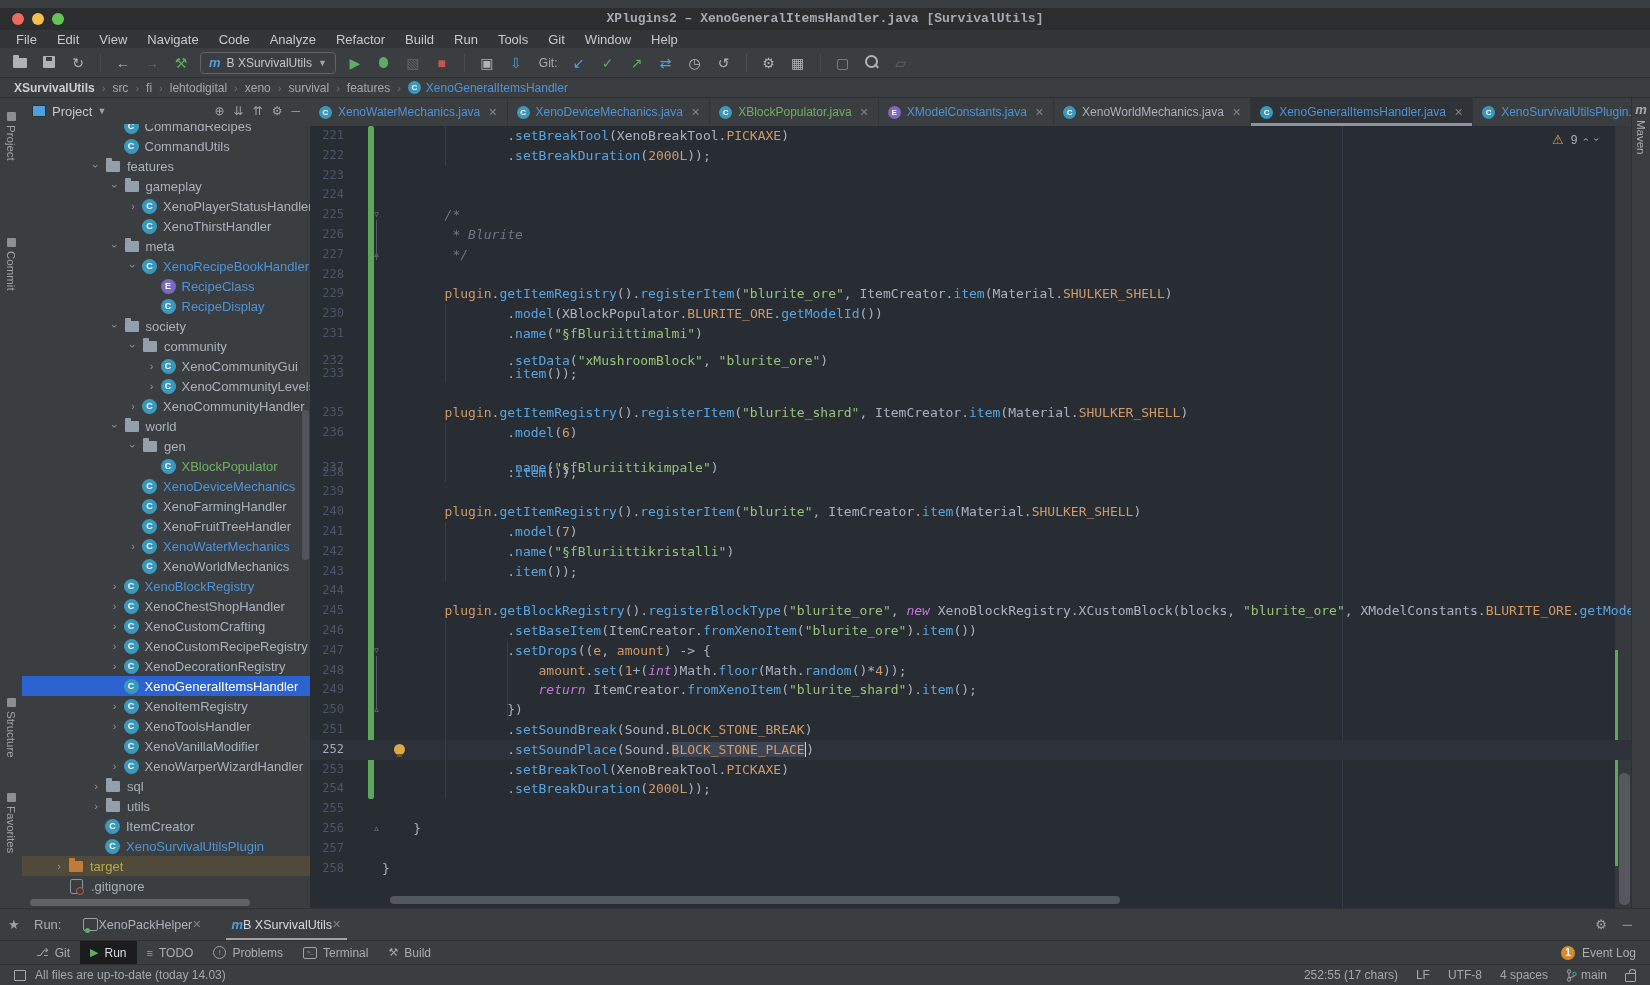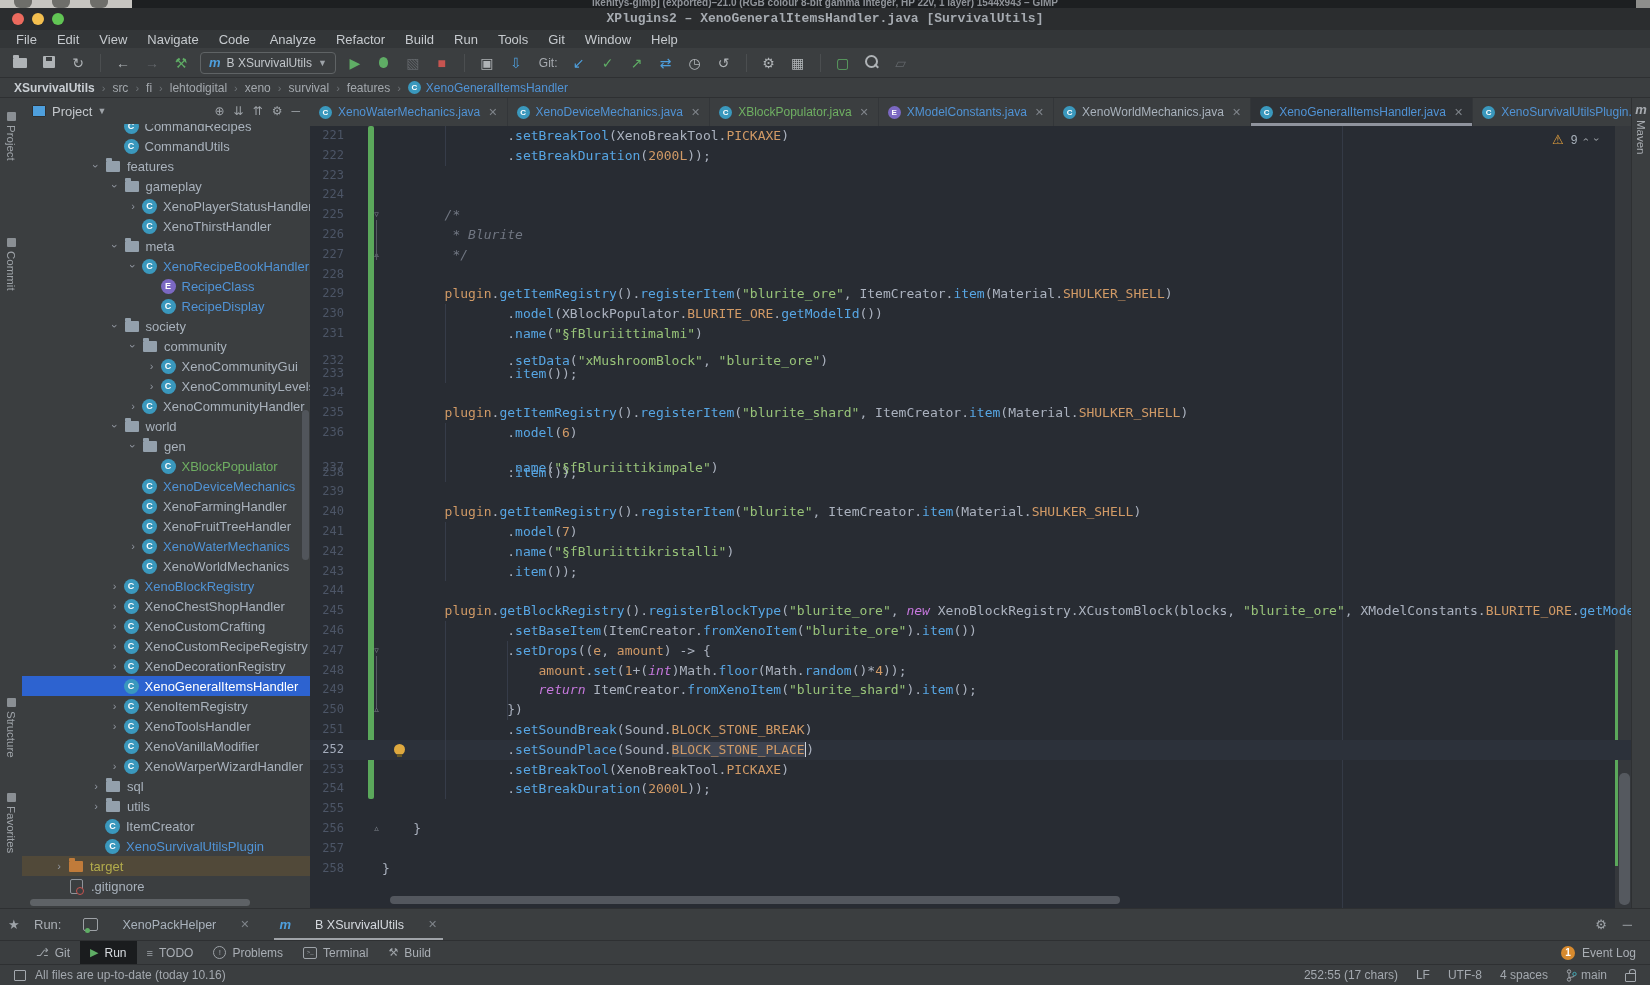--- a/index.html
+++ b/index.html
@@ -116,21 +116,21 @@
   .insp-chev.up{transform:rotate(-90deg);} .insp-chev.down{transform:rotate(90deg);}
   .scroll-zone{position:absolute;right:0;top:0;width:17px;bottom:0;background:#35383C;}
   .stripe-green{position:absolute;right:14px;top:524px;width:3px;height:216px;background:#5BA85B;}
   .v-thumb{position:absolute;right:2px;top:647px;width:11px;height:132px;background:#55595F;border-radius:5px;}
   .h-scroll{position:absolute;left:80px;top:770px;width:730px;height:8px;background:#5A5F66;border-radius:4px;opacity:.85;}
 
   
   .run-panel{position:absolute;top:908px;left:0;width:1650px;height:32px;background:#3B3E40;border-top:1px solid #2E3032;display:flex;align-items:center;padding-left:8px;box-sizing:border-box;}
   .fav-star{color:#9EA3A8;font-size:13px;width:16px;}
   .run-label{font-size:13px;color:#A9AEB4;margin:0 16px 0 10px;}
-  .rtab{display:flex;align-items:center;gap:24px;font-size:12.5px;color:#A9B2BC;height:32px;position:relative;padding:0 6px;margin-right:18px;}
+  .rtab{display:flex;align-items:center;gap:0;font-size:12.5px;color:#A9B2BC;height:32px;position:relative;padding:0 6px;margin-right:18px;}
   .rtab.active{color:#D5D9DE;}
   .rtab.active:after{content:"";position:absolute;left:0;right:0;bottom:0;height:3px;background:#9FA3A8;}
   .rtab .x{color:#7F848A;font-size:11px;}
   .ic-console{width:13px;height:11px;border:1.5px solid #9DA1A6;border-radius:2px;position:relative;}
   .ic-console:after{content:"";position:absolute;left:1px;bottom:-3px;width:5px;height:5px;border-radius:50%;background:#5FAD65;}
   .rp-icons{margin-left:auto;display:flex;gap:16px;padding-right:18px;color:#9EA3A8;font-size:13px;}
 
   
   .toolwin{position:absolute;top:940px;left:0;width:1650px;height:24px;background:#3B3E40;border-top:1px solid #2E3032;display:flex;align-items:center;padding-left:26px;box-sizing:border-box;}
   .tw-btn{display:flex;align-items:center;gap:6px;font-size:12px;color:#A9AEB4;padding:0 10px;height:24px;}
@@ -147,29 +147,20 @@
   .sb-right{margin-left:auto;display:flex;align-items:center;gap:18px;}
   .branch{display:flex;align-items:center;gap:4px;}
   .lock{width:9px;height:7px;border:1px solid #A3A8AE;border-radius:1px;position:relative;margin-top:4px;}
   .lock:before{content:"";position:absolute;left:3px;top:-5px;width:5px;height:4px;border:1px solid #A3A8AE;border-bottom:none;border-radius:3px 3px 0 0;}
 </style>
 </head>
 <body>
 
 <div class="screen">
 
-  <div class="bg-strip">
-    <div class="bg-title">ikehitys-gimp] (exported)–21.0 (RGB colour 8-bit gamma integer, HP 22v, 1 layer)  1544x943 – GIMP</div>
-    <div class="bg-blobs">
-      <div class="bg-blob" style="left:14px"></div>
-      <div class="bg-blob" style="left:52px"></div>
-      <div class="bg-blob" style="left:90px"></div>
-    </div>
-    <div class="bg-cap"></div>
-  </div>
 
   <div class="titlebar">
     <div class="lights">
       <div class="light" style="background:#EC6A5E"></div>
       <div class="light" style="background:#F4BF4F"></div>
       <div class="light" style="background:#61C554"></div>
     </div>
     <div class="title-text">XPlugins2 – XenoGeneralItemsHandler.java [SurvivalUtils]</div>
   </div>
 
@@ -579,24 +570,20 @@
             <span class="ct"><span class="tk-d">                .</span><span class="tk-m">name</span><span class="tk-d">(</span><span class="tk-s">"§fBluriittimalmi"</span><span class="tk-d">)</span></span>
           </div>
           <div class="code-row" style="top: 225px;">
             <span class="ln">232</span>
             <span class="ct"><span class="tk-d">                .</span><span class="tk-m">setData</span><span class="tk-d">(</span><span class="tk-s">"xMushroomBlock"</span><span class="tk-d">, </span><span class="tk-s">"blurite_ore"</span><span class="tk-d">)</span></span>
           </div>
           <div class="code-row" style="top: 237.6px;">
             <span class="ln">233</span>
             <span class="ct"><span class="tk-d">                .</span><span class="tk-m">item</span><span class="tk-d">());</span></span>
           </div>
-          <div class="code-row" style="top: 257.4px;">
-            <span class="ln">234</span>
-            <span class="ct"></span>
-          </div>
           <div class="code-row" style="top: 277.2px;">
             <span class="ln">235</span>
             <span class="ct"><span class="tk-f">        plugin</span><span class="tk-d">.</span><span class="tk-m">getItemRegistry</span><span class="tk-d">().</span><span class="tk-m">registerItem</span><span class="tk-d">(</span><span class="tk-s">"blurite_shard"</span><span class="tk-d">, ItemCreator.</span><span class="tk-m">item</span><span class="tk-d">(Material.</span><span class="tk-f">SHULKER_SHELL</span><span class="tk-d">)</span></span>
           </div>
           <div class="code-row" style="top: 297px;">
             <span class="ln">236</span>
             <span class="ct"><span class="tk-d">                .</span><span class="tk-m">model</span><span class="tk-d">(</span><span class="tk-n">6</span><span class="tk-d">)</span></span>
           </div>
           <div class="code-row" style="top: 332px;">
             <span class="ln">237</span>
@@ -756,21 +743,21 @@
         <span>Build</span>
       </div>
       <div class="evlog">
         <span class="ev-badge">1</span>
         <span>Event Log</span>
       </div>
     </div>
 
   <div class="statusbar">
     <span class="sb-ic"></span>
-    <span>All files are up-to-date (today 10.16)</span>
+    <span>All files are up-to-date (today 14.03)</span>
     <span class="sb-right">
       <span>252:55 (17 chars)</span>
       <span>LF</span>
       <span>UTF-8</span>
       <span>4 spaces</span>
       <span class="branch">
         <svg width="11" height="13" viewBox="0 0 11 13">
           <circle cx="3" cy="2.5" r="1.7" fill="none" stroke="#A3A8AE"></circle>
           <circle cx="3" cy="10.5" r="1.7" fill="none" stroke="#A3A8AE"></circle>
           <circle cx="8.5" cy="5" r="1.7" fill="none" stroke="#44A8B5"></circle>

